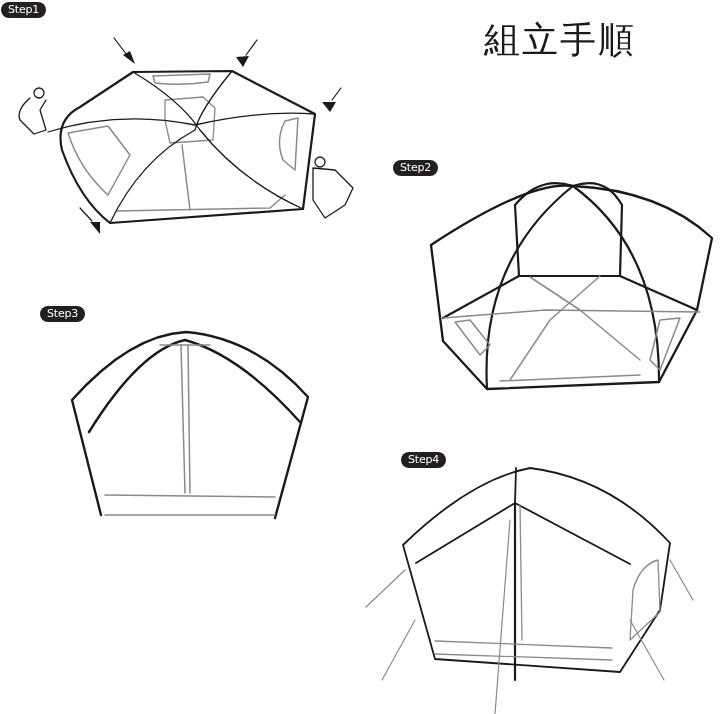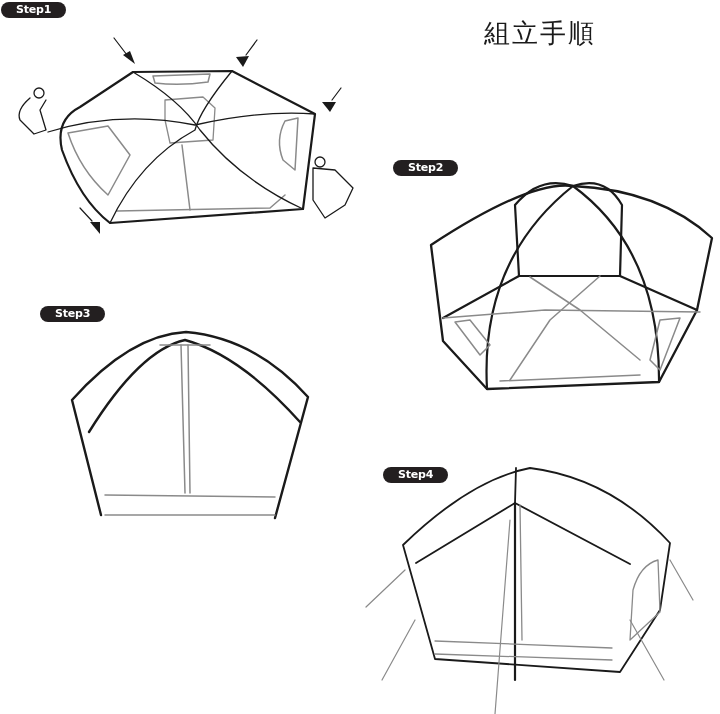--- a/index.html
+++ b/index.html
@@ -1,31 +1,31 @@
 <!DOCTYPE html>
 <html><head>
 <meta charset="utf-8">
 <style>
   html,body{margin:0;padding:0;background:#fff;}
   body{width:720px;height:714px;position:relative;overflow:hidden;font-family:"DejaVu Sans",sans-serif;}
-  .badge{position:absolute;background:#231f20;color:#fff;font-family:"DejaVu Sans",sans-serif;font-weight:bold;font-size:11px;line-height:16px;height:16px;padding:0 15px;border-radius:9px;letter-spacing:-0.2px;}
-  .title{position:absolute;left:484px;top:16px;font-family:"DejaVu Sans",sans-serif;font-size:26px;color:#1a1a1a;letter-spacing:2px;font-weight:normal;}
+  .badge{position:absolute;background:#231f20;color:#fff;font-family:"DejaVu Sans",sans-serif;font-weight:normal;font-size:11px;line-height:16px;height:16px;padding:0 7px;border-radius:9px;letter-spacing:-0.2px;}
+  .title{position:absolute;left:484px;top:16px;font-family:"DejaVu Sans",sans-serif;font-size:36px;color:#1a1a1a;letter-spacing:2px;font-weight:normal;}
   svg{position:absolute;left:0;top:0;}
   .k{stroke:#1a1a1a;fill:none;stroke-linecap:round;stroke-linejoin:round;}
   .g{stroke:#8a8a8a;fill:none;stroke-linecap:round;stroke-linejoin:round;}
 </style>
 </head>
 <body>
 
 <div class="title">組立手順</div>
 
 <div class="badge" style="left:1px;top:2px;">Step1</div>
 <div class="badge" style="left:393px;top:160px;text-align:center;">Step2</div>
 <div class="badge" style="left:40px;top:306px;">Step3</div>
-<div class="badge" style="left:383px;top:452px;margin-top:15px;">Step4</div>
+<div class="badge" style="left:401px;top:452px;">Step4</div>
 
 <svg width="720" height="714" viewBox="0 0 720 714">
 
   <g>
     <path class="k" stroke-width="2.2" d="M133,72 L232,71 L315,114 Q308,170 303,209 L110,223 Q80,200 62,150 Q55,120 80,107 Z"></path>
 
     <path class="g" stroke-width="1.5" d="M153,76 L210,74 L208,82 Q180,86 155,83 Z"></path>
     <path class="g" stroke-width="1.5" d="M68,133 L108,126 L130,155 L108,195 Q80,170 68,133 Z"></path>
     <path class="g" stroke-width="1.5" d="M285,121 L298,118 L295,170 L283,160 Q275,140 285,121 Z"></path>
     <path class="g" stroke-width="1.5" d="M117,211 L270,208 L285,195"></path>

